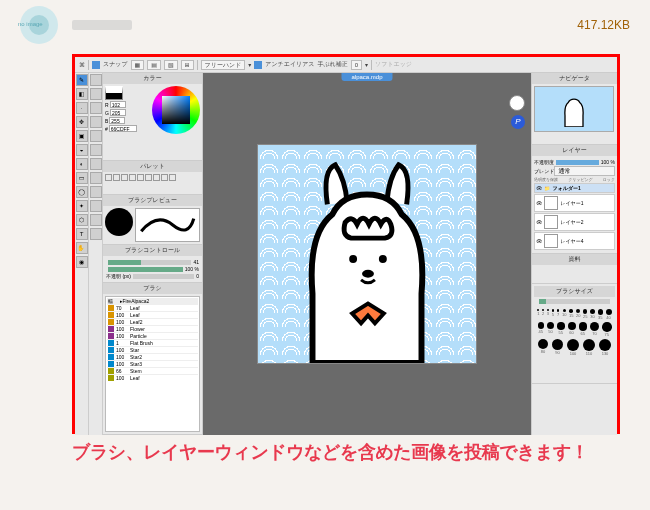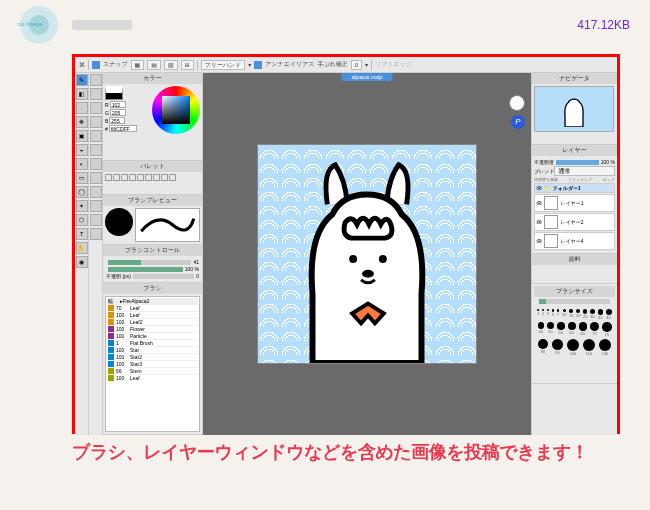--- a/index.html
+++ b/index.html
@@ -2,21 +2,21 @@
 <html><head>
 <meta charset="utf-8">
 <style>
 * { box-sizing: border-box; margin: 0; padding: 0; }
 body { font-family: "Hiragino Sans", "Meiryo", sans-serif; background: #f5f2ee; width: 650px; height: 510px; overflow: hidden; }
 .header { display: flex; align-items: center; padding: 6px 20px; }
 .avatar { width: 38px; height: 38px; border-radius: 50%; background: #d0e8ec; display: flex; align-items: center; justify-content: center; position: relative; margin-right: 14px; }
 .avatar-face { width: 20px; height: 20px; border-radius: 50%; background: #a8d4db; }
 .avatar-txt { position: absolute; font-size: 6px; color: #5aa8b5; left: -2px; top: 15px; }
 .title-blur { width: 60px; height: 10px; background: #c9c9c9; border-radius: 2px; opacity: 0.6; }
-.filesize { margin-left: auto; color: #6d28d9; font-size: 12px; }
+.filesize { margin-left: auto; color: #a16207; font-size: 12px; }
 .main-box { margin: 4px 20px 6px 72px; border: 3px solid #ff0000; background: #e4e4e4; width: 548px; height: 380px; position: relative; }
 .toolbar-top { height: 16px; background: #e8e8e8; display: flex; align-items: center; padding: 0 4px; gap: 3px; font-size: 6px; color: #444; border-bottom: 1px solid #ccc; }
 .cbx { width: 8px; height: 8px; background: #4a90d9; display: inline-block; }
 .tbtn { background: #f4f4f4; border: 1px solid #bbb; padding: 0 3px; height: 10px; line-height: 9px; font-size: 6px; }
 .tsep { width: 1px; height: 10px; background: #bbb; }
 .workspace { display: flex; height: 362px; }
 .tool-col { width: 14px; background: #e8e8e8; border-right: 1px solid #ccc; display: flex; flex-direction: column; }
 .tool-i { width: 12px; height: 12px; margin: 1px auto; background: #d0d0d0; border: 1px solid #aaa; font-size: 6px; text-align: center; line-height: 10px; }
 .tool-i.sel { background: #4a90d9; }
 .left-panels { width: 100px; background: #e8e8e8; display: flex; flex-direction: column; border-right: 1px solid #ccc; }

